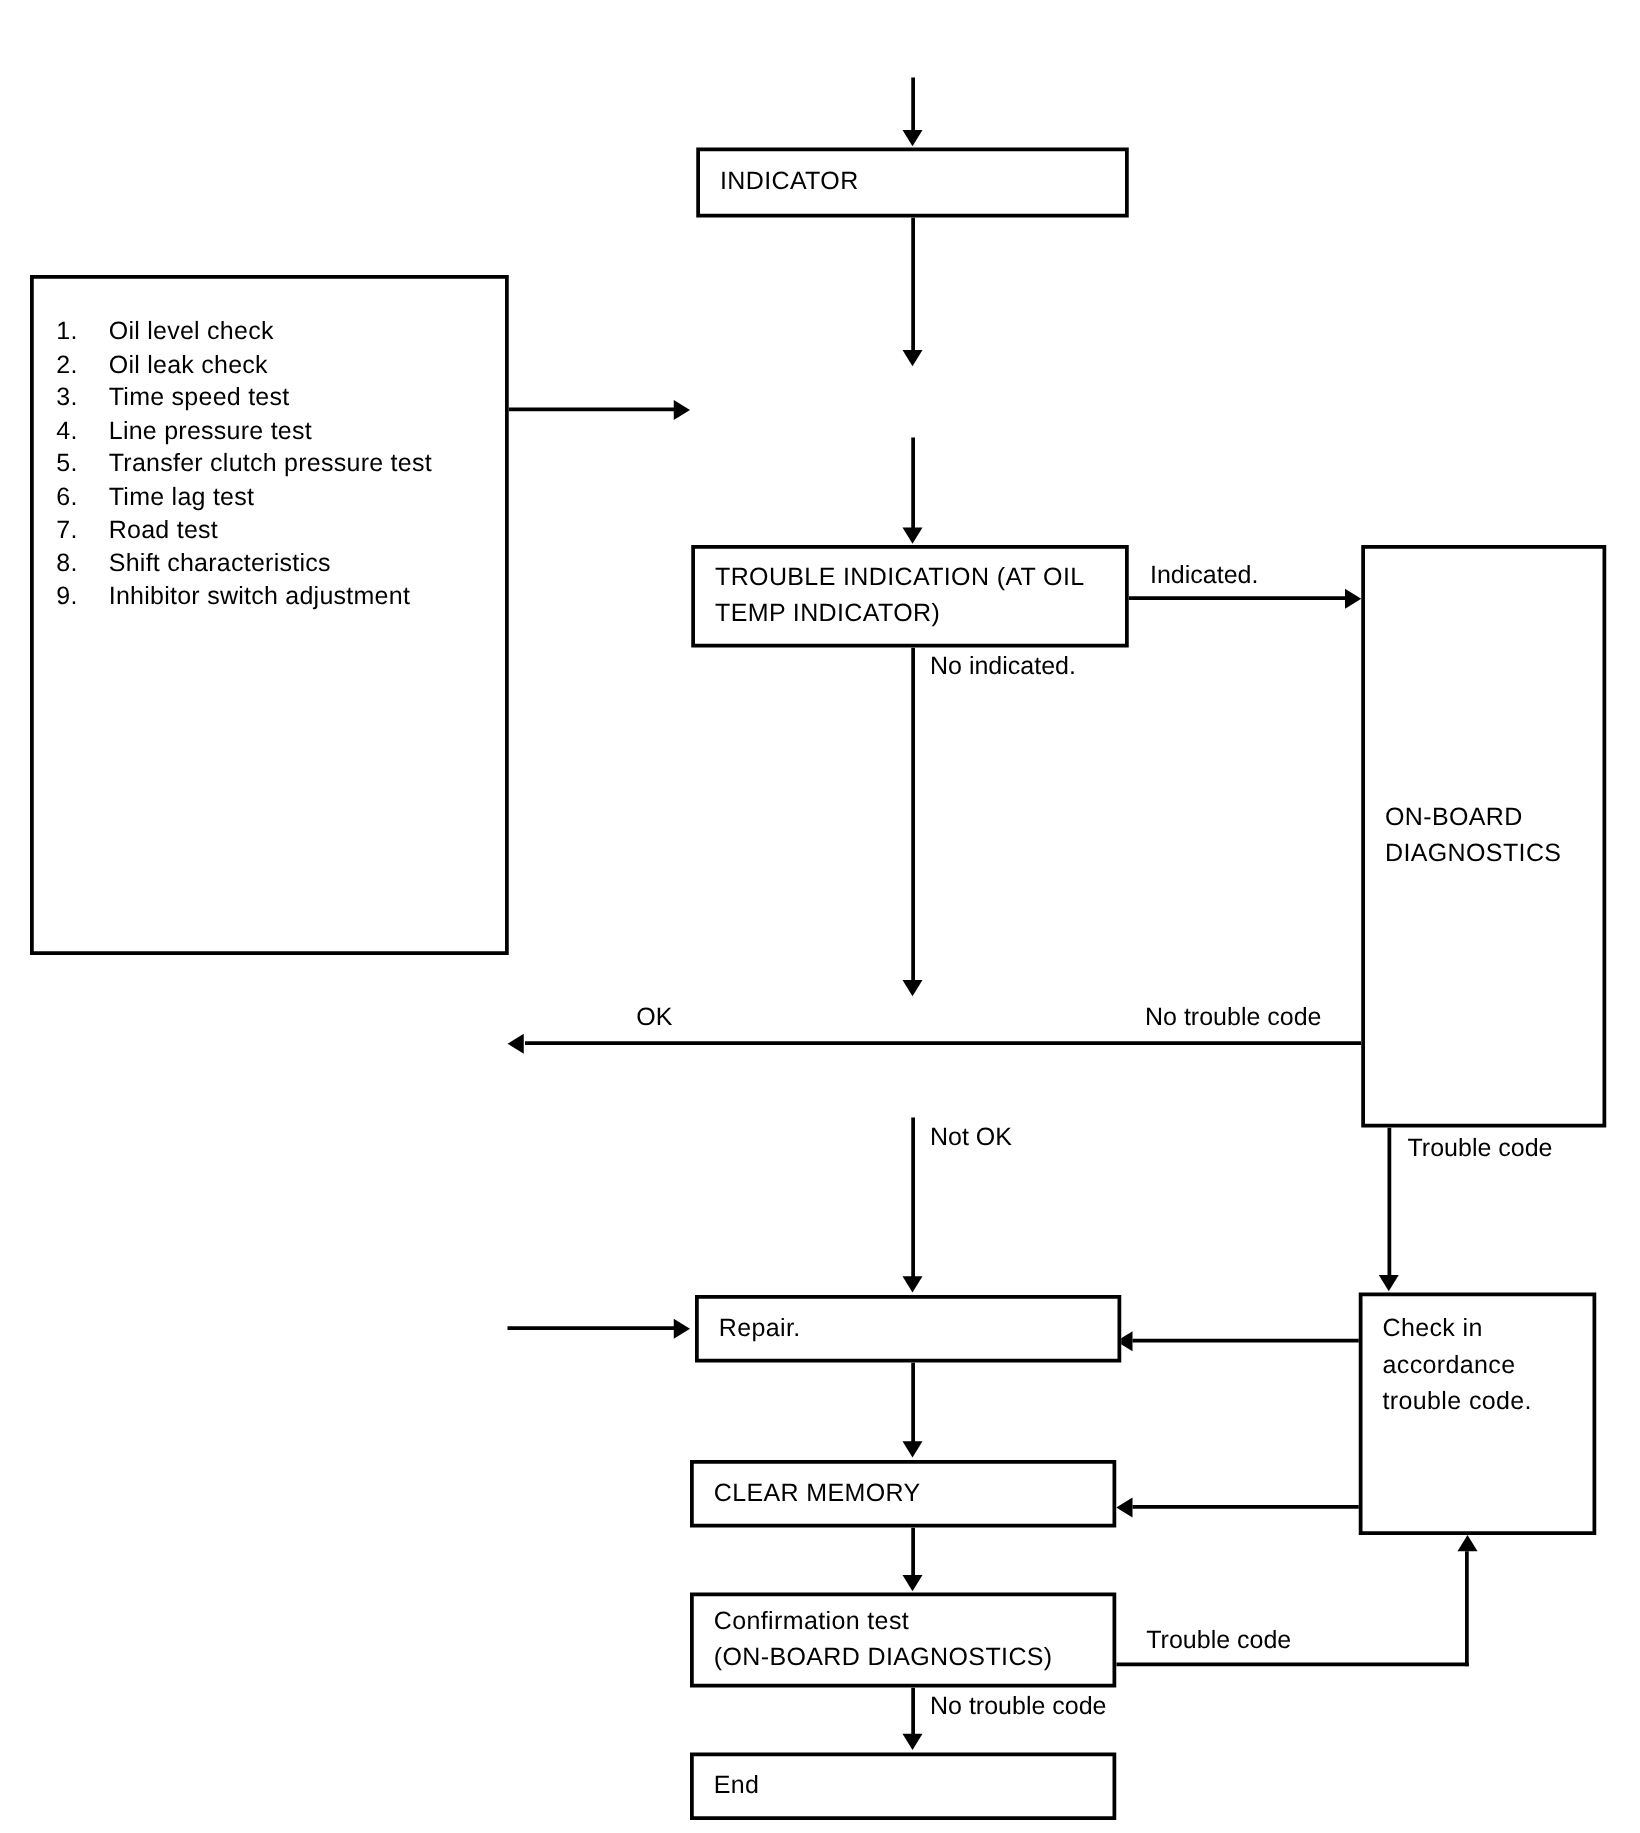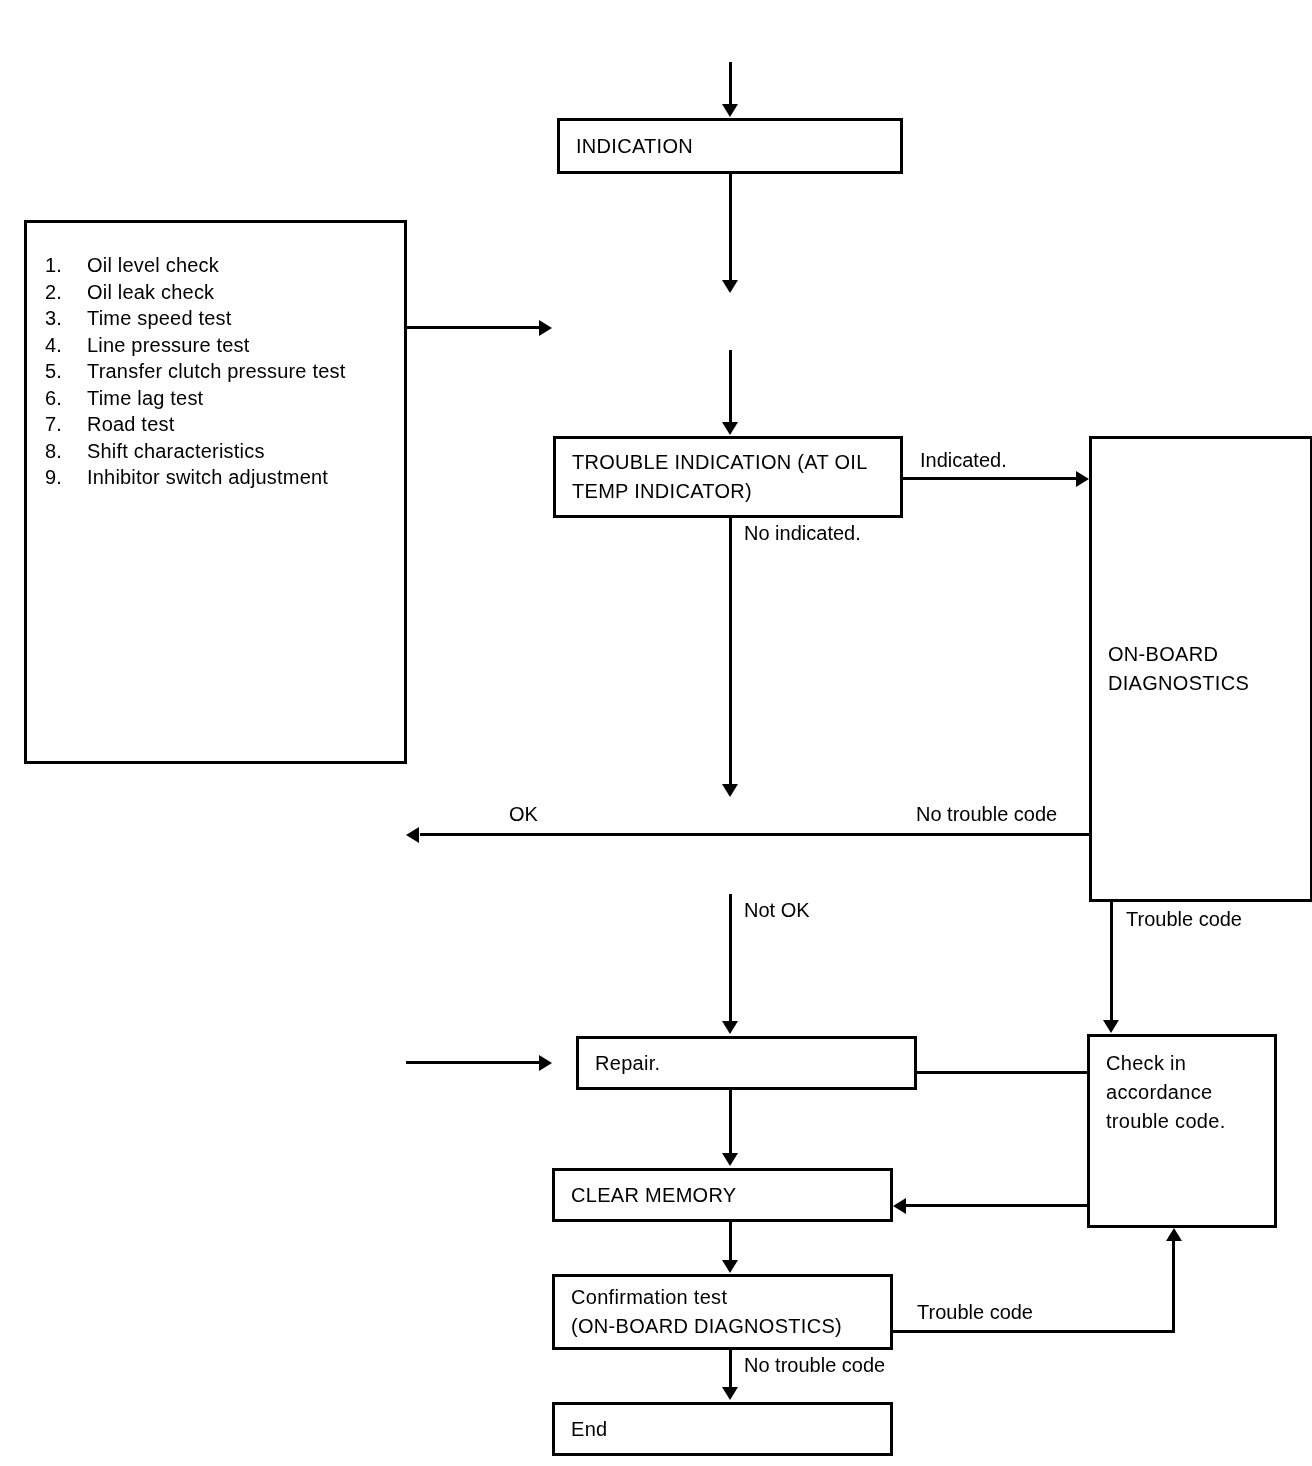--- a/index.html
+++ b/index.html
@@ -105,37 +105,37 @@
     border-right: 13px solid #000000;
   }
 </style>
 </head>
 <body>
 
 <div id="sheet">
 
 
   <div class="node mid" style="left:557px; top:118px; width:346px; height:56px;">
-    <div class="txt">INDICATION</div>
+    <div class="txt">INDICATOR</div>
   </div>
 
 
   <div class="node mid" style="left:553px; top:436px; width:350px; height:82px;">
     <div class="txt">TROUBLE INDICATION (AT OIL
 TEMP INDICATOR)</div>
   </div>
 
-  <div class="node mid" style="left:1089px; top:436px; width:224px; height:466px;">
+  <div class="node mid" style="left:1089px; top:436px; width:196px; height:466px;">
     <div class="txt">ON-BOARD
 DIAGNOSTICS</div>
   </div>
 
 
 
-  <div class="node mid" style="left:576px; top:1036px; width:341px; height:54px;">
+  <div class="node mid" style="left:556px; top:1036px; width:341px; height:54px;">
     <div class="txt">Repair.</div>
   </div>
 
   <div class="node top" style="left:1087px; top:1034px; width:190px; height:194px;">
     <div class="txt">Check in
 accordance
 trouble code.</div>
   </div>
 
   <div class="node mid" style="left:552px; top:1168px; width:341px; height:54px;">

